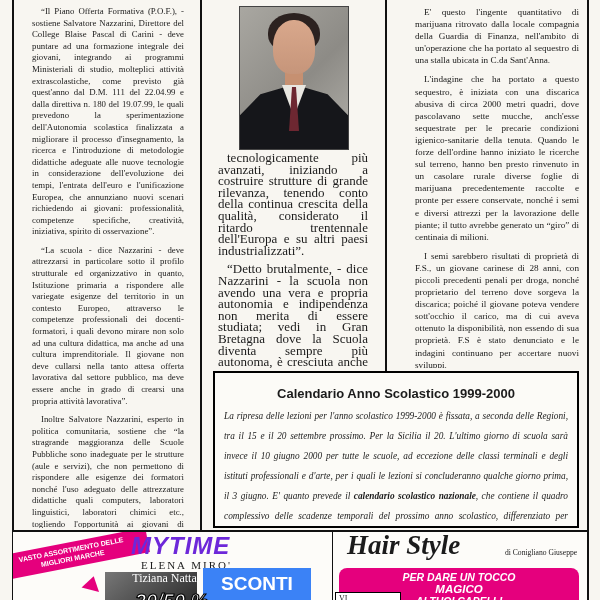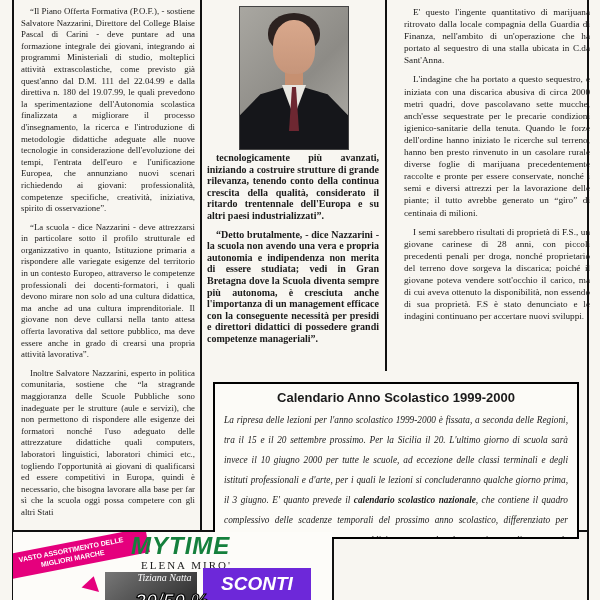--- a/index.html
+++ b/index.html
@@ -8,62 +8,62 @@
   .vline{position:absolute;width:1.5px;background:#111;}
   .hline{position:absolute;height:1.5px;background:#111;}
   #frame-left{left:12px;top:0;height:600px;}
   #frame-right{left:587px;top:0;height:600px;}
   #col-div-1{left:200px;top:0;height:531px;}
   #col-div-2{left:385px;top:0;height:371px;}
   #ads-rule{left:12px;top:530px;width:576px;}
   #ads-div{left:332px;top:531px;height:69px;}
 
   .col{position:absolute;overflow:hidden;}
-  .col p{margin:0 0 7px;text-align:justify;text-indent:9px;}
+  .col p{margin:0 11px 7px;text-align:justify;text-indent:9px;}
   #col1{left:21px;top:6px;width:174px;height:522px;font-size:8.8px;line-height:11.6px;}
-  #col2{left:207px;top:152px;width:172px;height:216px;font-size:10px;line-height:11.6px;font-weight:bold;}
+  #col2{left:207px;top:152px;width:172px;height:216px;font-size:13px;line-height:11.6px;}
   #col3{left:404px;top:6px;width:186px;height:362px;font-size:9.2px;line-height:12.1px;}
 
   
   .photo{position:absolute;left:239px;top:6px;width:108px;height:142px;border:1px solid #444;
          background:linear-gradient(135deg,#a9a7a1,#8d8b86 55%,#b2b0aa);overflow:hidden;}
   .photo .hair{position:absolute;left:28px;top:6px;width:52px;height:40px;background:#2c2220;
          border-radius:50% 50% 45% 45%;}
   .photo .neck{position:absolute;left:45px;top:58px;width:18px;height:22px;background:#c69071;}
   .photo .face{position:absolute;left:33px;top:13px;width:42px;height:54px;
          background:linear-gradient(#d9a88c,#c6957a);border-radius:48% 48% 42% 42%;}
   .photo .suit{position:absolute;left:-6px;top:76px;width:120px;height:70px;background:#15161a;
          clip-path:polygon(0 100%,0 55%,22% 16%,42% 6%,50% 13%,58% 6%,78% 16%,100% 55%,100% 100%);}
   .photo .shirt{position:absolute;left:42px;top:78px;width:24px;height:32px;background:#e9e7e1;
          clip-path:polygon(0 0,100% 0,50% 100%);}
   .photo .tie{position:absolute;left:49px;top:80px;width:10px;height:44px;background:#6d2731;
          clip-path:polygon(30% 0,70% 0,100% 100%,0 100%);}
 
   
-  .calendar{position:absolute;left:213px;top:382px;width:366px;height:157px;border:2px solid #000;
-            background:#fcfbf7;box-sizing:border-box;padding:5px 9px;overflow:hidden;}
+  .calendar{position:absolute;left:213px;top:371px;width:366px;height:157px;border:2px solid #000;
+            background:#fcfbf7;box-sizing:border-box;padding:12px 9px;overflow:hidden;}
   .cal-title{text-align:center;font-weight:bold;font-size:13px;margin:1px 0 5px;
              font-family:"Liberation Sans",sans-serif;}
   .cal-body{margin:0;font-style:italic;font-size:9.3px;line-height:20px;text-align:justify;}
 
   
   .ad{position:absolute;top:532px;height:68px;overflow:hidden;background:#fdfcf9;}
   #ad-left{left:13px;width:319px;}
   #ad-right{left:333px;width:254px;}
   .ribbon{position:absolute;left:-18px;top:10px;width:134px;padding:4px 10px;background:#e5007d;
           color:#fff;font-family:"Liberation Sans",sans-serif;font-weight:bold;font-size:7px;
           line-height:8.6px;text-align:center;transform:rotate(-11deg);}
   .mytime{position:absolute;left:118px;top:0px;font-family:"Liberation Sans",sans-serif;
-          font-weight:900;font-style:italic;font-size:24px;letter-spacing:1px;color:#15803d;}
+          font-weight:900;font-style:italic;font-size:24px;letter-spacing:1px;color:#6d28d9;}
   .elena{position:absolute;left:128px;top:27px;font-size:11px;font-weight:normal;letter-spacing:2px;}
   .model-photo{position:absolute;left:92px;top:40px;width:92px;height:28px;
           background:linear-gradient(140deg,#777,#2e2e2e);color:#fff;text-align:center;}
-  .model-name{font-style:italic;font-size:10px;line-height:12px;padding-left:27px;}
-  .sconti{position:absolute;left:190px;top:36px;width:108px;height:32px;background:#6d28d9;
-          display:flex;align-items:center;justify-content:center;color:#fff;font-style:italic;
+  .model-name{font-size:12px;line-height:12px;padding-left:27px;}
+  .sconti{position:absolute;left:190px;top:36px;width:108px;height:32px;background:#3b82f6;
+          display:flex;align-items:center;justify-content:center;color:#fff;
           font-weight:bold;font-size:19px;font-family:"Liberation Sans",sans-serif;}
   .discount{position:absolute;left:122px;top:58px;font-family:"Liberation Sans",sans-serif;
           font-weight:900;font-style:italic;font-size:20px;color:#fff;
           -webkit-text-stroke:1.2px #000;}
   .tri{position:absolute;left:70px;top:44px;width:0;height:0;border-left:9px solid transparent;
           border-right:9px solid transparent;border-bottom:14px solid #e5007d;transform:rotate(14deg);}
 
   .hair-brand{position:absolute;left:14px;top:-2px;font-style:italic;font-weight:bold;
           font-size:27px;font-family:"Liberation Serif",serif;}
   .hair-owner{position:absolute;left:172px;top:16px;font-size:7.6px;}
@@ -124,14 +124,24 @@
     <div class="tri"></div>
     <div class="mytime">MYTIME</div>
     <div class="elena">ELENA MIRO'</div>
     <div class="model-photo">
       <div class="model-name">Tiziana Natta</div>
     </div>
     <div class="sconti">SCONTI</div>
     <div class="discount">20/50 %</div>
   </div>
 
+  <div class="ad" id="ad-right">
+    <div class="hair-brand">Hair Style</div>
+    <div class="hair-owner">di Conigliano Giuseppe</div>
+    <div class="hair-slogan">
+      <span class="l1">PER DARE UN TOCCO</span>
+      <span class="l2">MAGICO</span>
+      <span class="l3">AI TUOI CAPELLI</span>
+    </div>
+    <div class="hair-address">VI</div>
+  </div>
 
 </div>
 
 </body></html>

